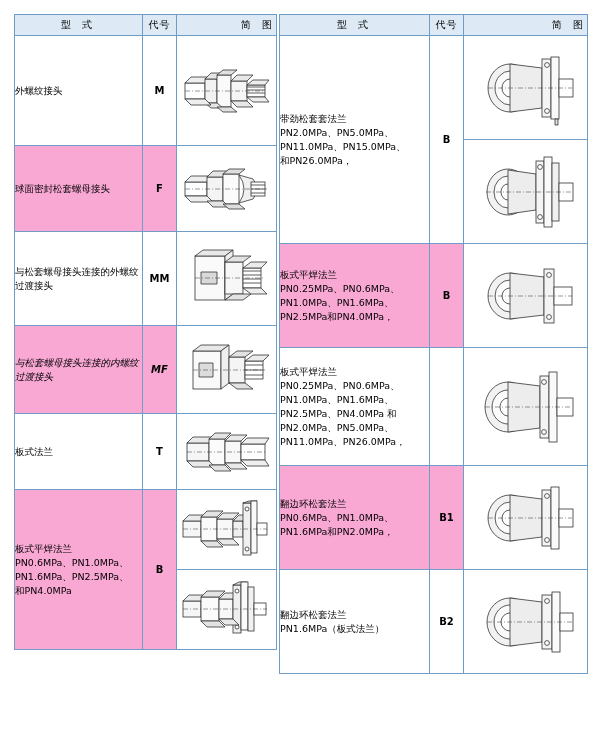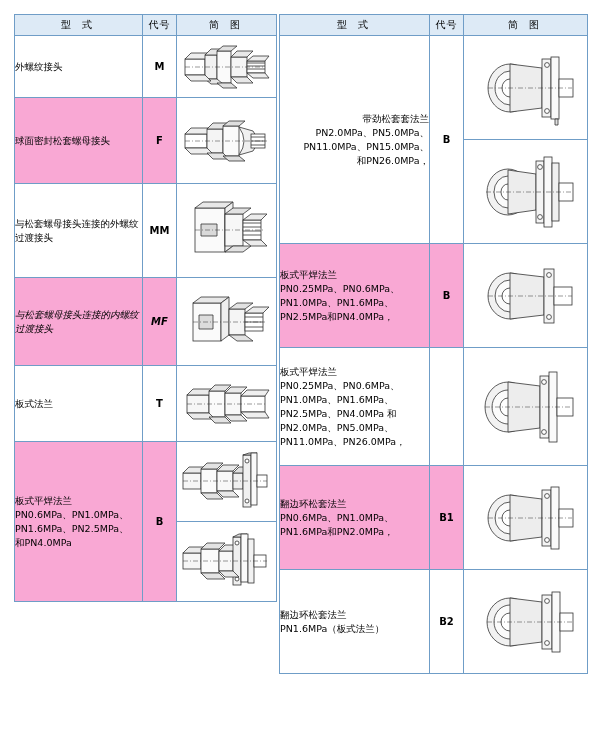--- a/index.html
+++ b/index.html
@@ -51,21 +51,21 @@
   thead th {
     background: #ddeaf6;
     height: 20px;
     font-weight: normal;
     font-size: 10px;
     letter-spacing: 4px;
     text-align: center;
     color: #000;
   }
   thead th.code { letter-spacing: 1px; }
-  thead th.pic { letter-spacing: 4px; }
+  thead th.pic { letter-spacing: 4px; text-align: right; }
 
   td.name {
     padding: 5px 7px;
     font-size: 9.5px;
     line-height: 14px;
     color: #000;
     text-align: left;
   }
   td.code {
     text-align: center;
@@ -109,21 +109,21 @@
         </colgroup>
       <thead>
         <tr>
           <th>型    式</th>
           <th class="code">代号</th>
           <th class="pic">简    图</th>
         </tr>
       </thead>
       <tbody>
 
-        <tr style="height:62px;">
+        <tr style="height:110px;">
           <td class="name">外螺纹接头</td>
           <td class="code">M</td>
           <td class="pic">
             <svg class="fig" width="92" height="56" viewBox="0 0 92 56">
               <g stroke="#333" fill="#fff" stroke-width="0.8">
                 <rect x="4" y="20" width="20" height="16"></rect>
                 <path d="M4 20 L10 14 L30 14 L24 20 Z" fill="#eee"></path>
                 <rect x="24" y="16" width="12" height="24" fill="#f2f2f2"></rect>
                 <path d="M24 16 L30 10 L42 10 L36 16 Z" fill="#e6e6e6"></path>
                 <rect x="36" y="12" width="14" height="32" fill="#fafafa"></rect>
@@ -312,21 +312,21 @@
       <thead>
         <tr>
           <th>型    式</th>
           <th class="code">代号</th>
           <th class="pic">简    图</th>
         </tr>
       </thead>
       <tbody>
 
         <tr style="height:104px;">
-          <td class="name" rowspan="2" style="white-space:pre-line;text-align:right;">带劲松套套法兰
+          <td class="name" rowspan="2" style="white-space:pre-line;">带劲松套套法兰
 PN2.0MPa、PN5.0MPa、
 PN11.0MPa、PN15.0MPa、
 和PN26.0MPa，</td>
           <td class="code" rowspan="2">B</td>
           <td class="pic">
             <svg class="fig" width="112" height="78" viewBox="0 0 112 78">
               <g stroke="#333" fill="#fff" stroke-width="0.8">
                 <ellipse cx="40" cy="39" rx="22" ry="24" fill="#f2f2f2"></ellipse>
                 <ellipse cx="40" cy="39" rx="15" ry="17" fill="#fbfbfb"></ellipse>
                 <ellipse cx="40" cy="39" rx="8" ry="9" fill="#fff"></ellipse>

